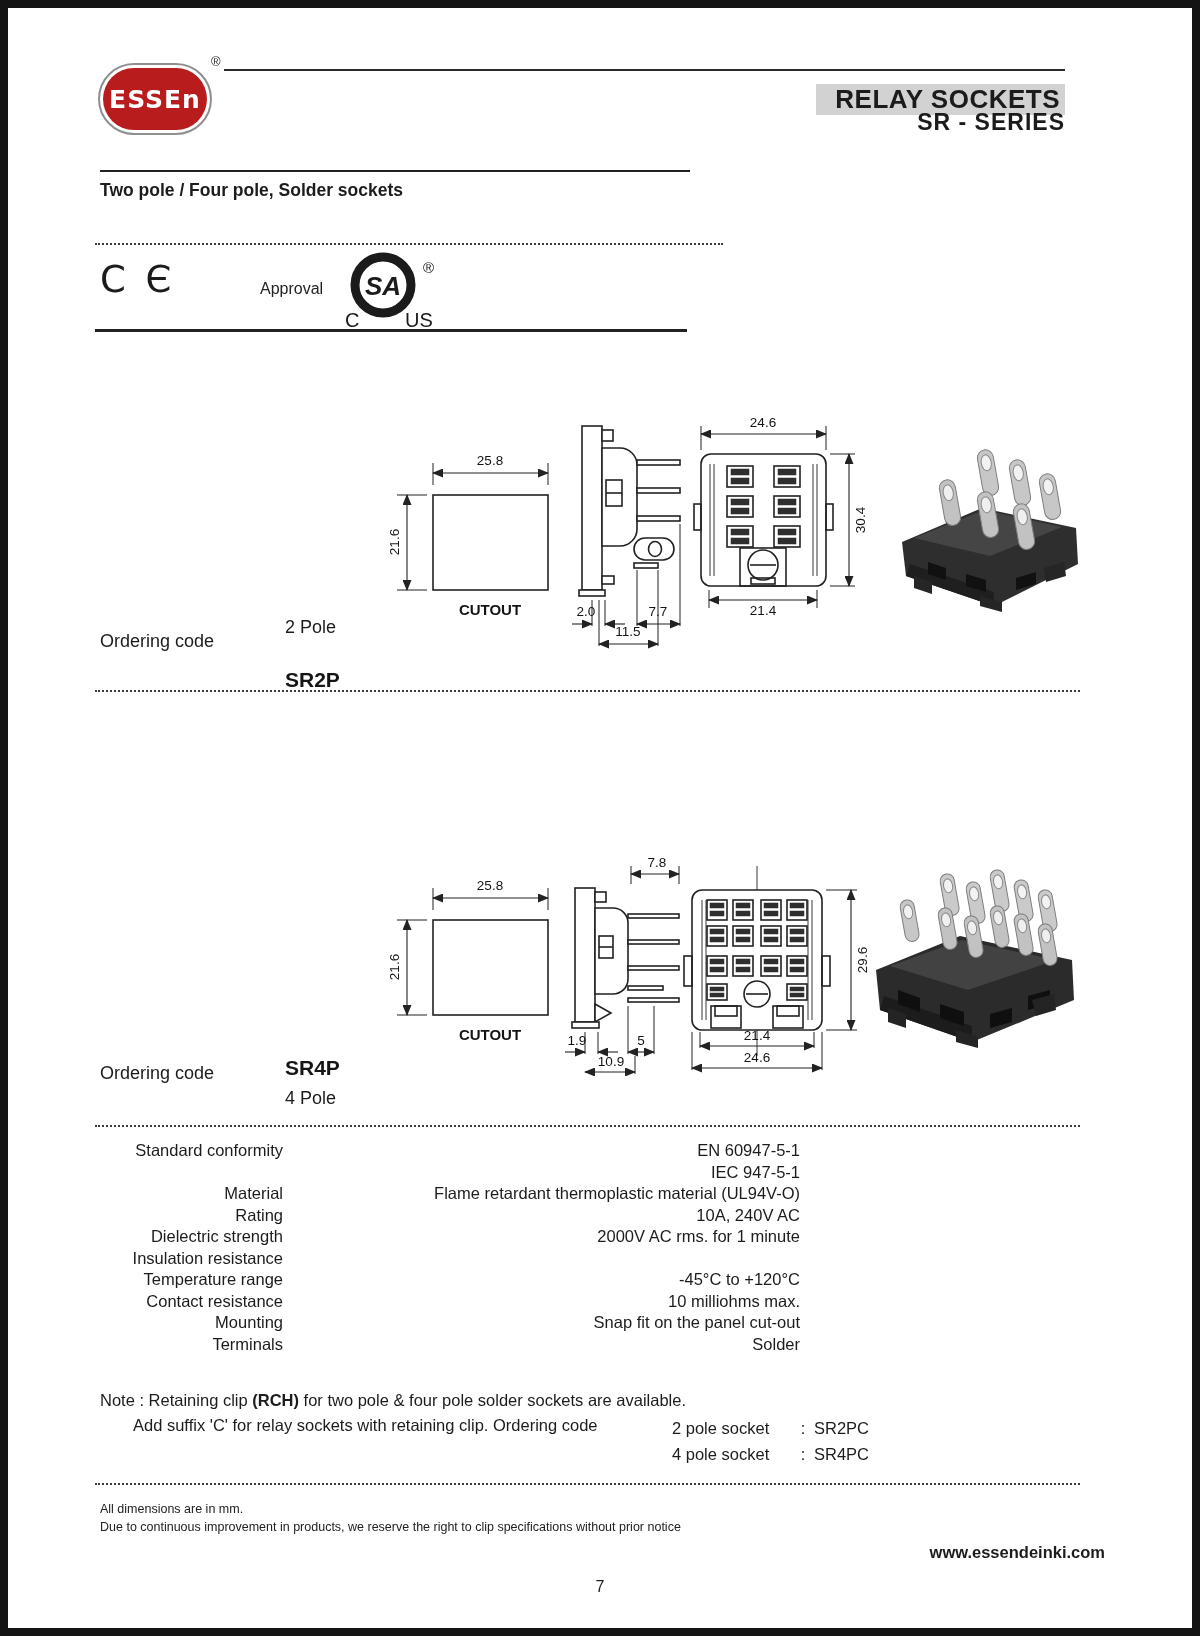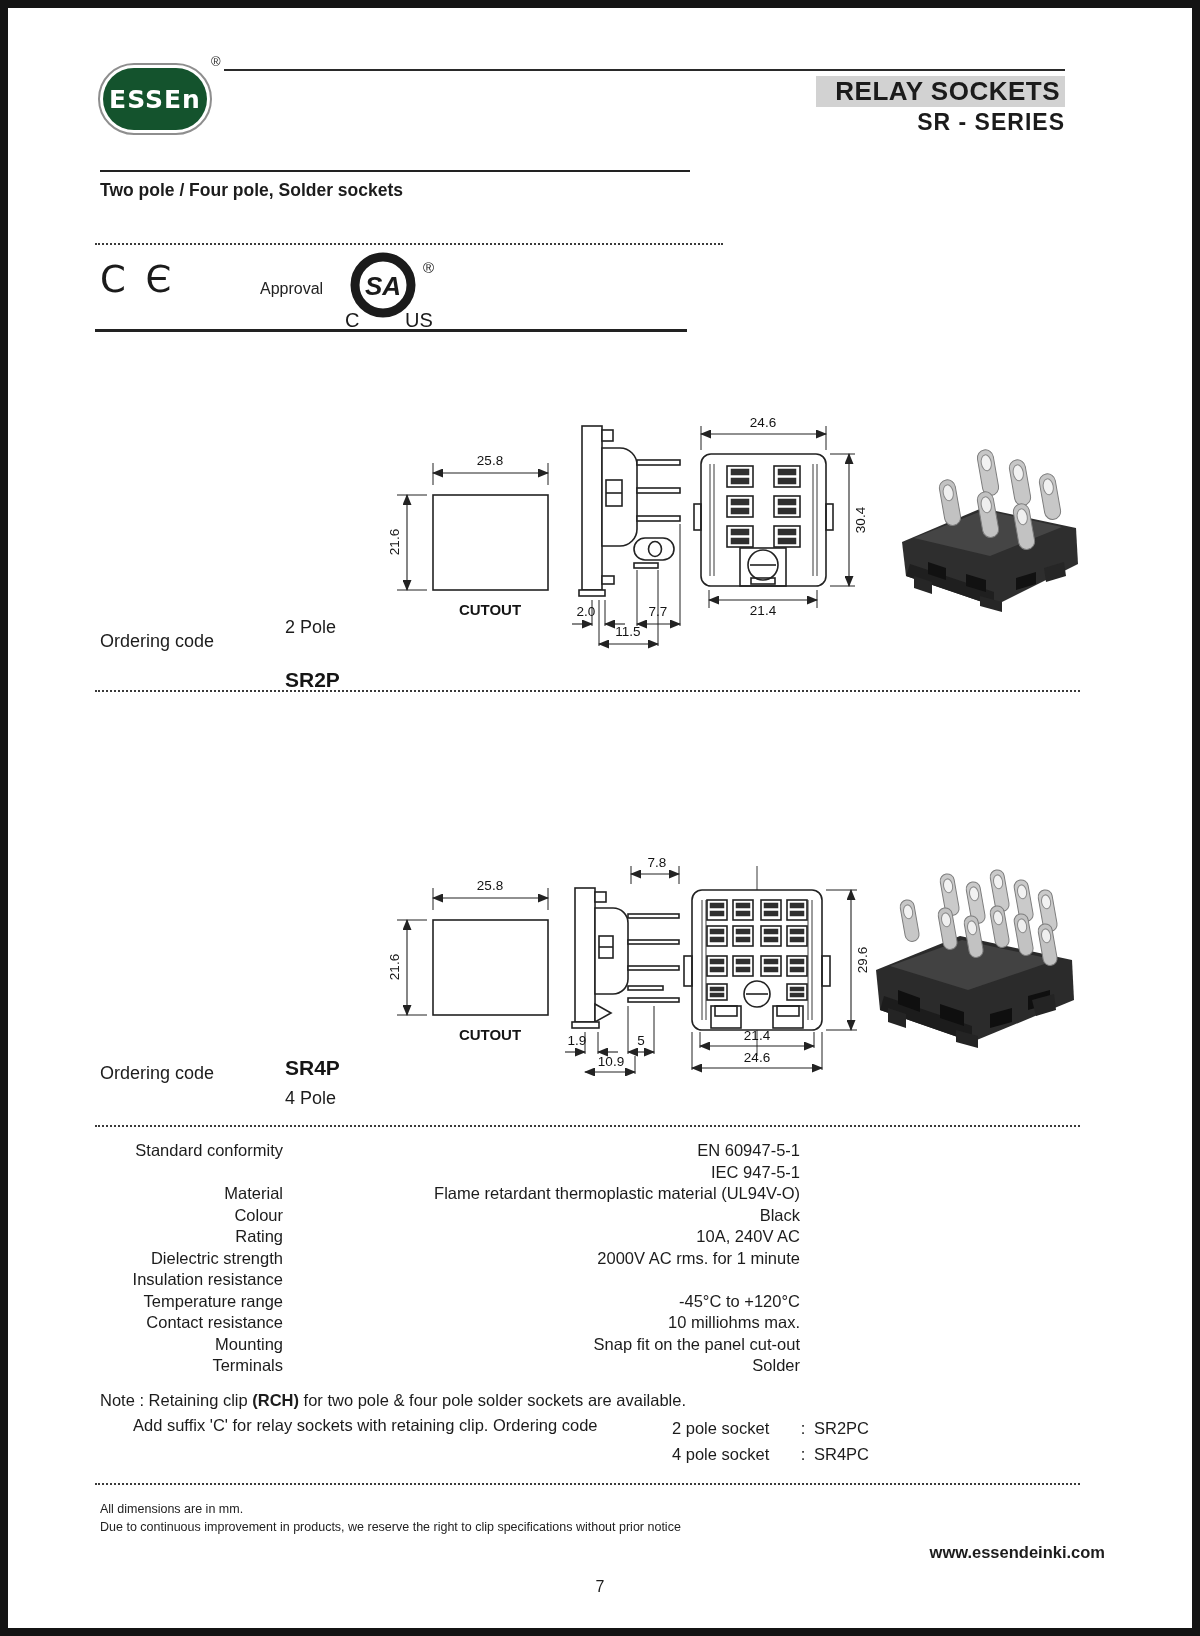--- a/index.html
+++ b/index.html
@@ -4,26 +4,26 @@
 <style>
   html,body{margin:0;padding:0;background:#e8e8e8;}
   .page{position:relative;width:1200px;height:1636px;background:#ffffff;margin:0 auto;
         font-family:"Liberation Sans",sans-serif;color:#1c1c1c;overflow:hidden;}
   .frame{position:absolute;inset:0;border:8px solid #141414;pointer-events:none;z-index:50;}
   .abs{position:absolute;}
 
   
   .logo-outer{position:absolute;left:98px;top:63px;width:114px;height:72px;border:2px solid #8e8e8e;
               border-radius:38px;box-sizing:border-box;padding:3px;}
-  .logo-inner{background:#14532d;border-radius:32px;width:100%;height:100%;display:flex;
+  .logo-inner{background:#b91c1c;border-radius:32px;width:100%;height:100%;display:flex;
               align-items:center;justify-content:center;box-sizing:border-box;}
   .logo-text{color:#fff;font-weight:bold;font-size:25px;letter-spacing:1px;font-family:"DejaVu Sans",sans-serif;}
   .logo-reg{position:absolute;left:211px;top:54px;font-size:13px;color:#2a2a2a;}
   .top-rule{position:absolute;left:224px;top:69px;width:841px;height:2px;background:#2a2a2a;}
-  .title-band{position:absolute;left:816px;top:76px;width:249px;height:31px;background:#d2d2d2;}
+  .title-band{position:absolute;left:816px;top:84px;width:249px;height:31px;background:#d2d2d2;}
   .title-band span{display:block;text-align:right;padding-right:5px;font-size:26px;font-weight:bold;
                    line-height:31px;letter-spacing:0.5px;color:#1b1b1b;}
   .subtitle{position:absolute;left:816px;top:109px;width:249px;text-align:right;font-size:23px;
             font-weight:bold;letter-spacing:1px;color:#1b1b1b;}
 
   
   .sect-rule{position:absolute;left:100px;top:170px;width:590px;height:2px;background:#222;}
   .sect-title{position:absolute;left:100px;top:180px;font-size:17.5px;font-weight:bold;}
 
   
@@ -433,24 +433,20 @@
       </div>
     <div class="spec-row">
         <span class="spec-label"></span>
         <span class="spec-value">IEC 947-5-1</span>
       </div>
     <div class="spec-row">
         <span class="spec-label">Material</span>
         <span class="spec-value">Flame retardant thermoplastic material (UL94V-O)</span>
       </div>
     <div class="spec-row">
-        <span class="spec-label">Colour</span>
-        <span class="spec-value">Black</span>
-      </div>
-    <div class="spec-row">
         <span class="spec-label">Rating</span>
         <span class="spec-value">10A, 240V AC</span>
       </div>
     <div class="spec-row">
         <span class="spec-label">Dielectric strength</span>
         <span class="spec-value">2000V AC rms. for 1 minute</span>
       </div>
     <div class="spec-row">
         <span class="spec-label">Insulation resistance</span>
       </div>

